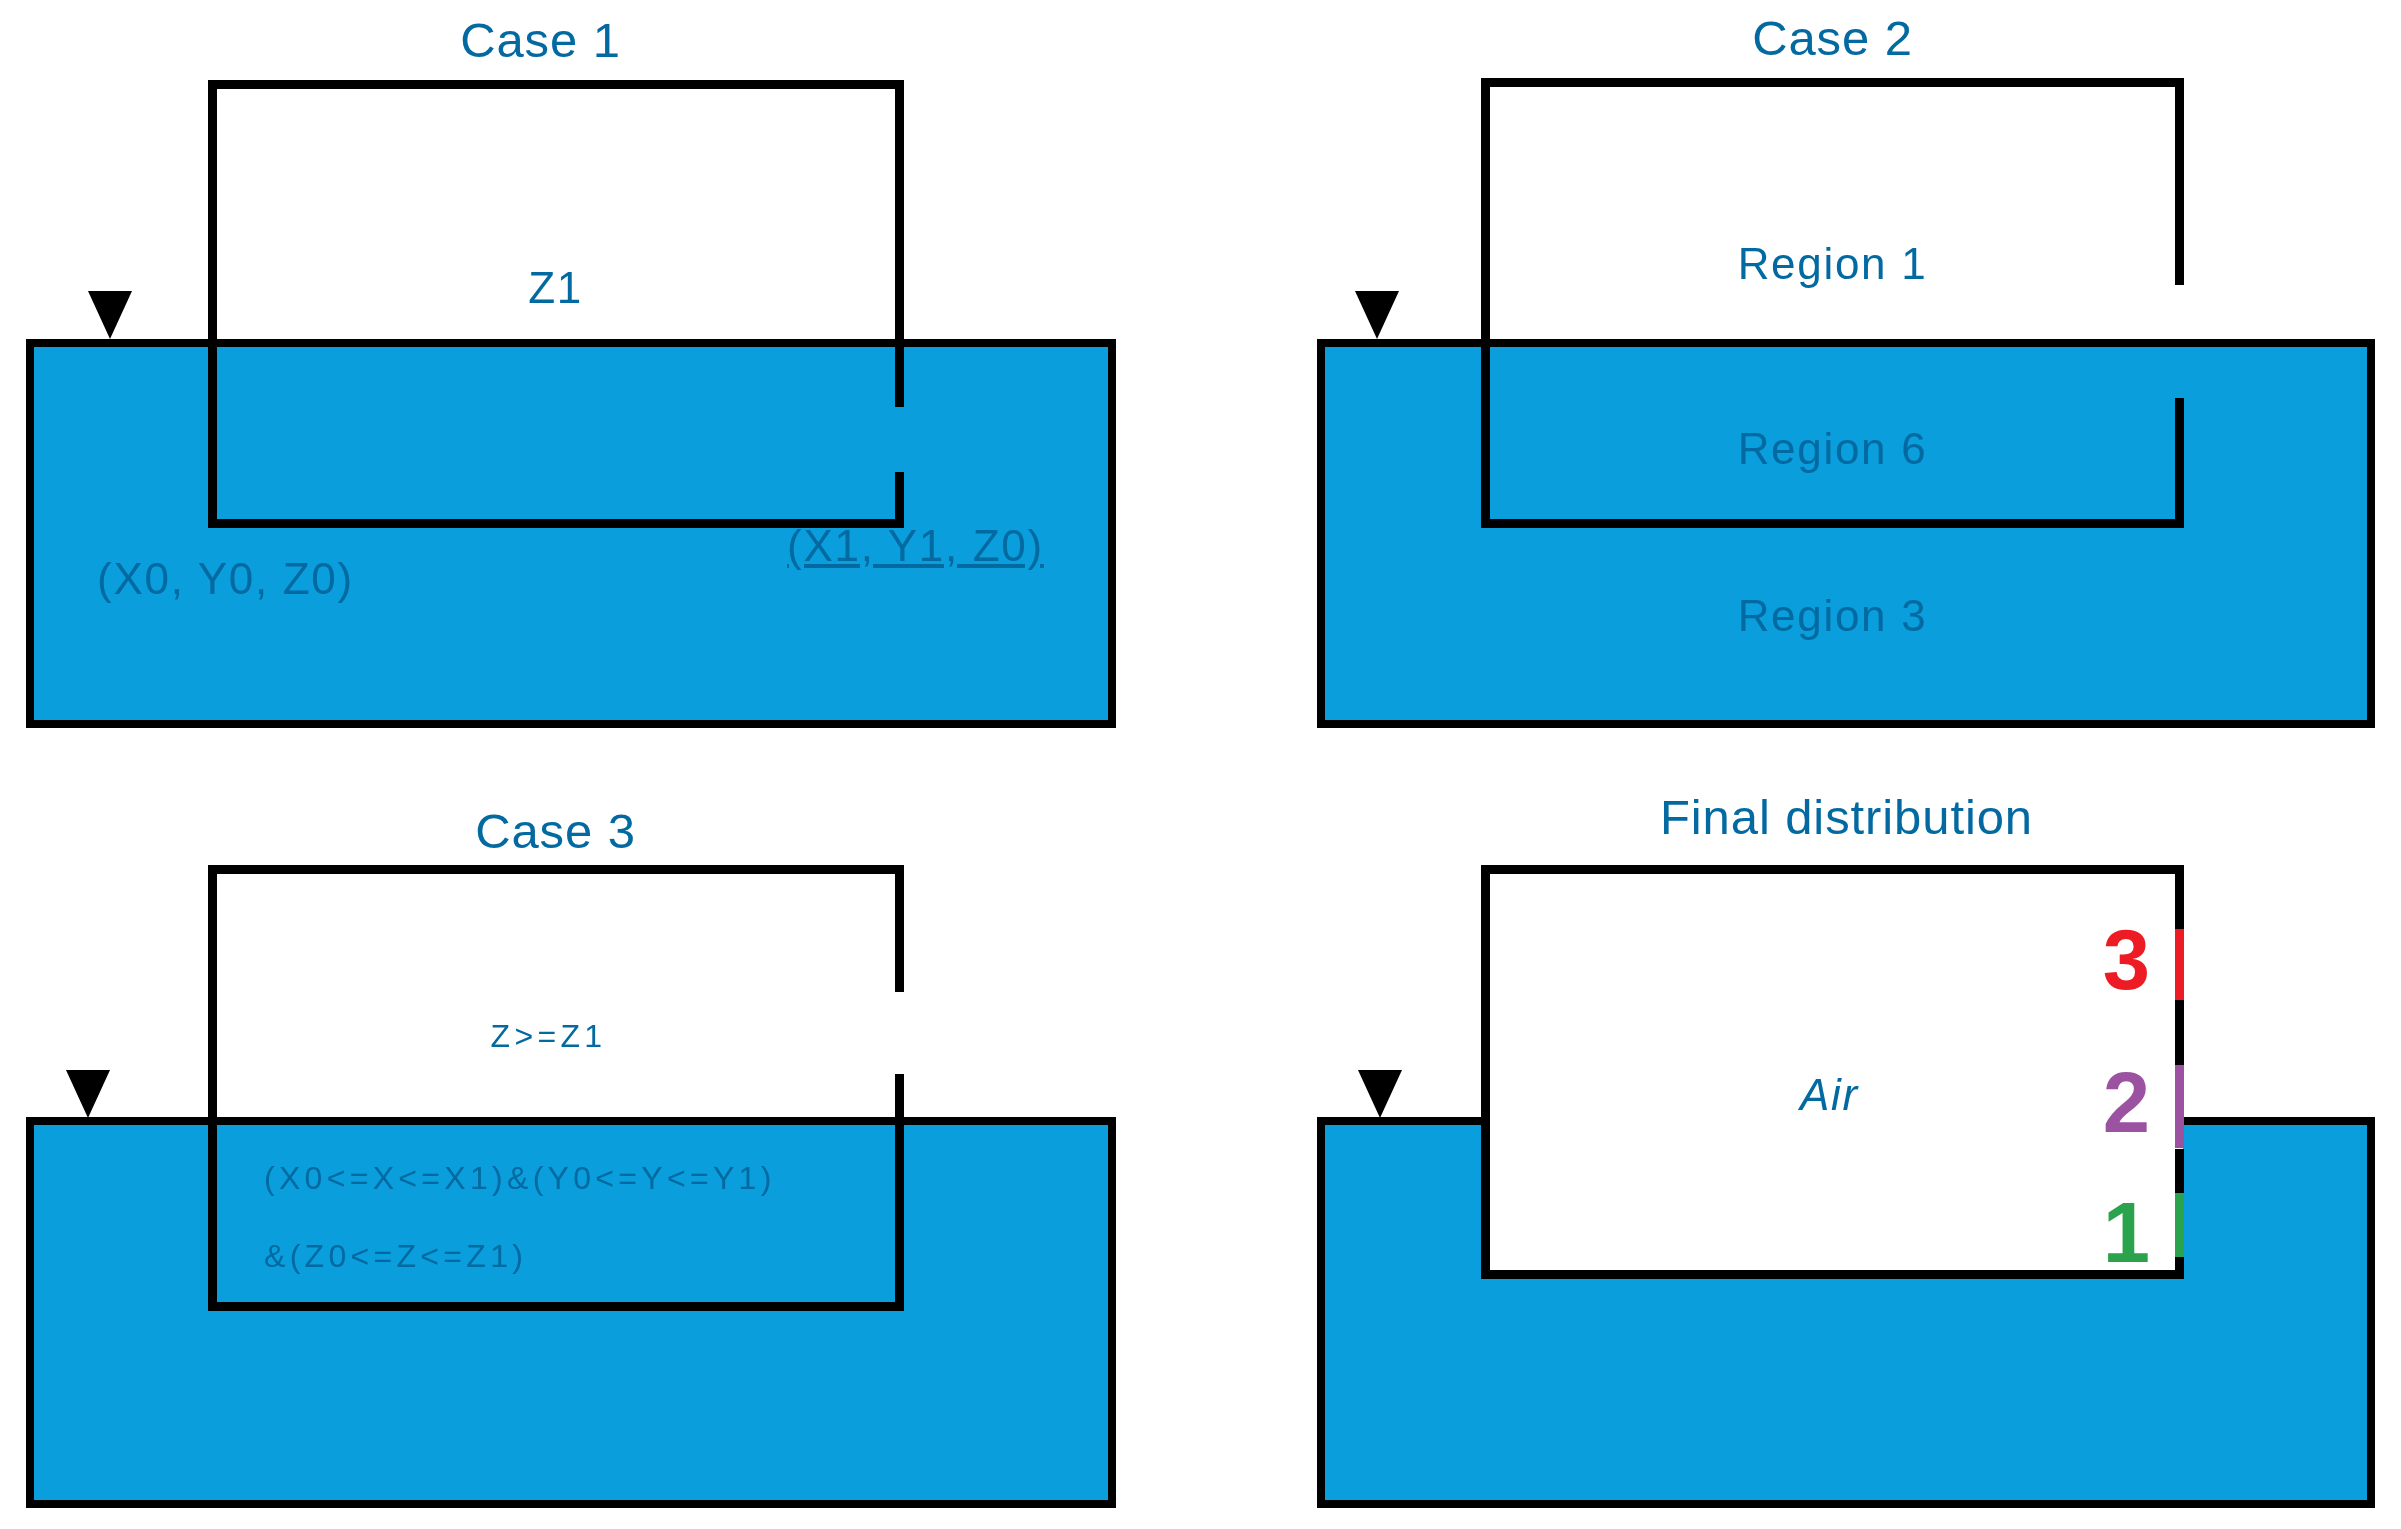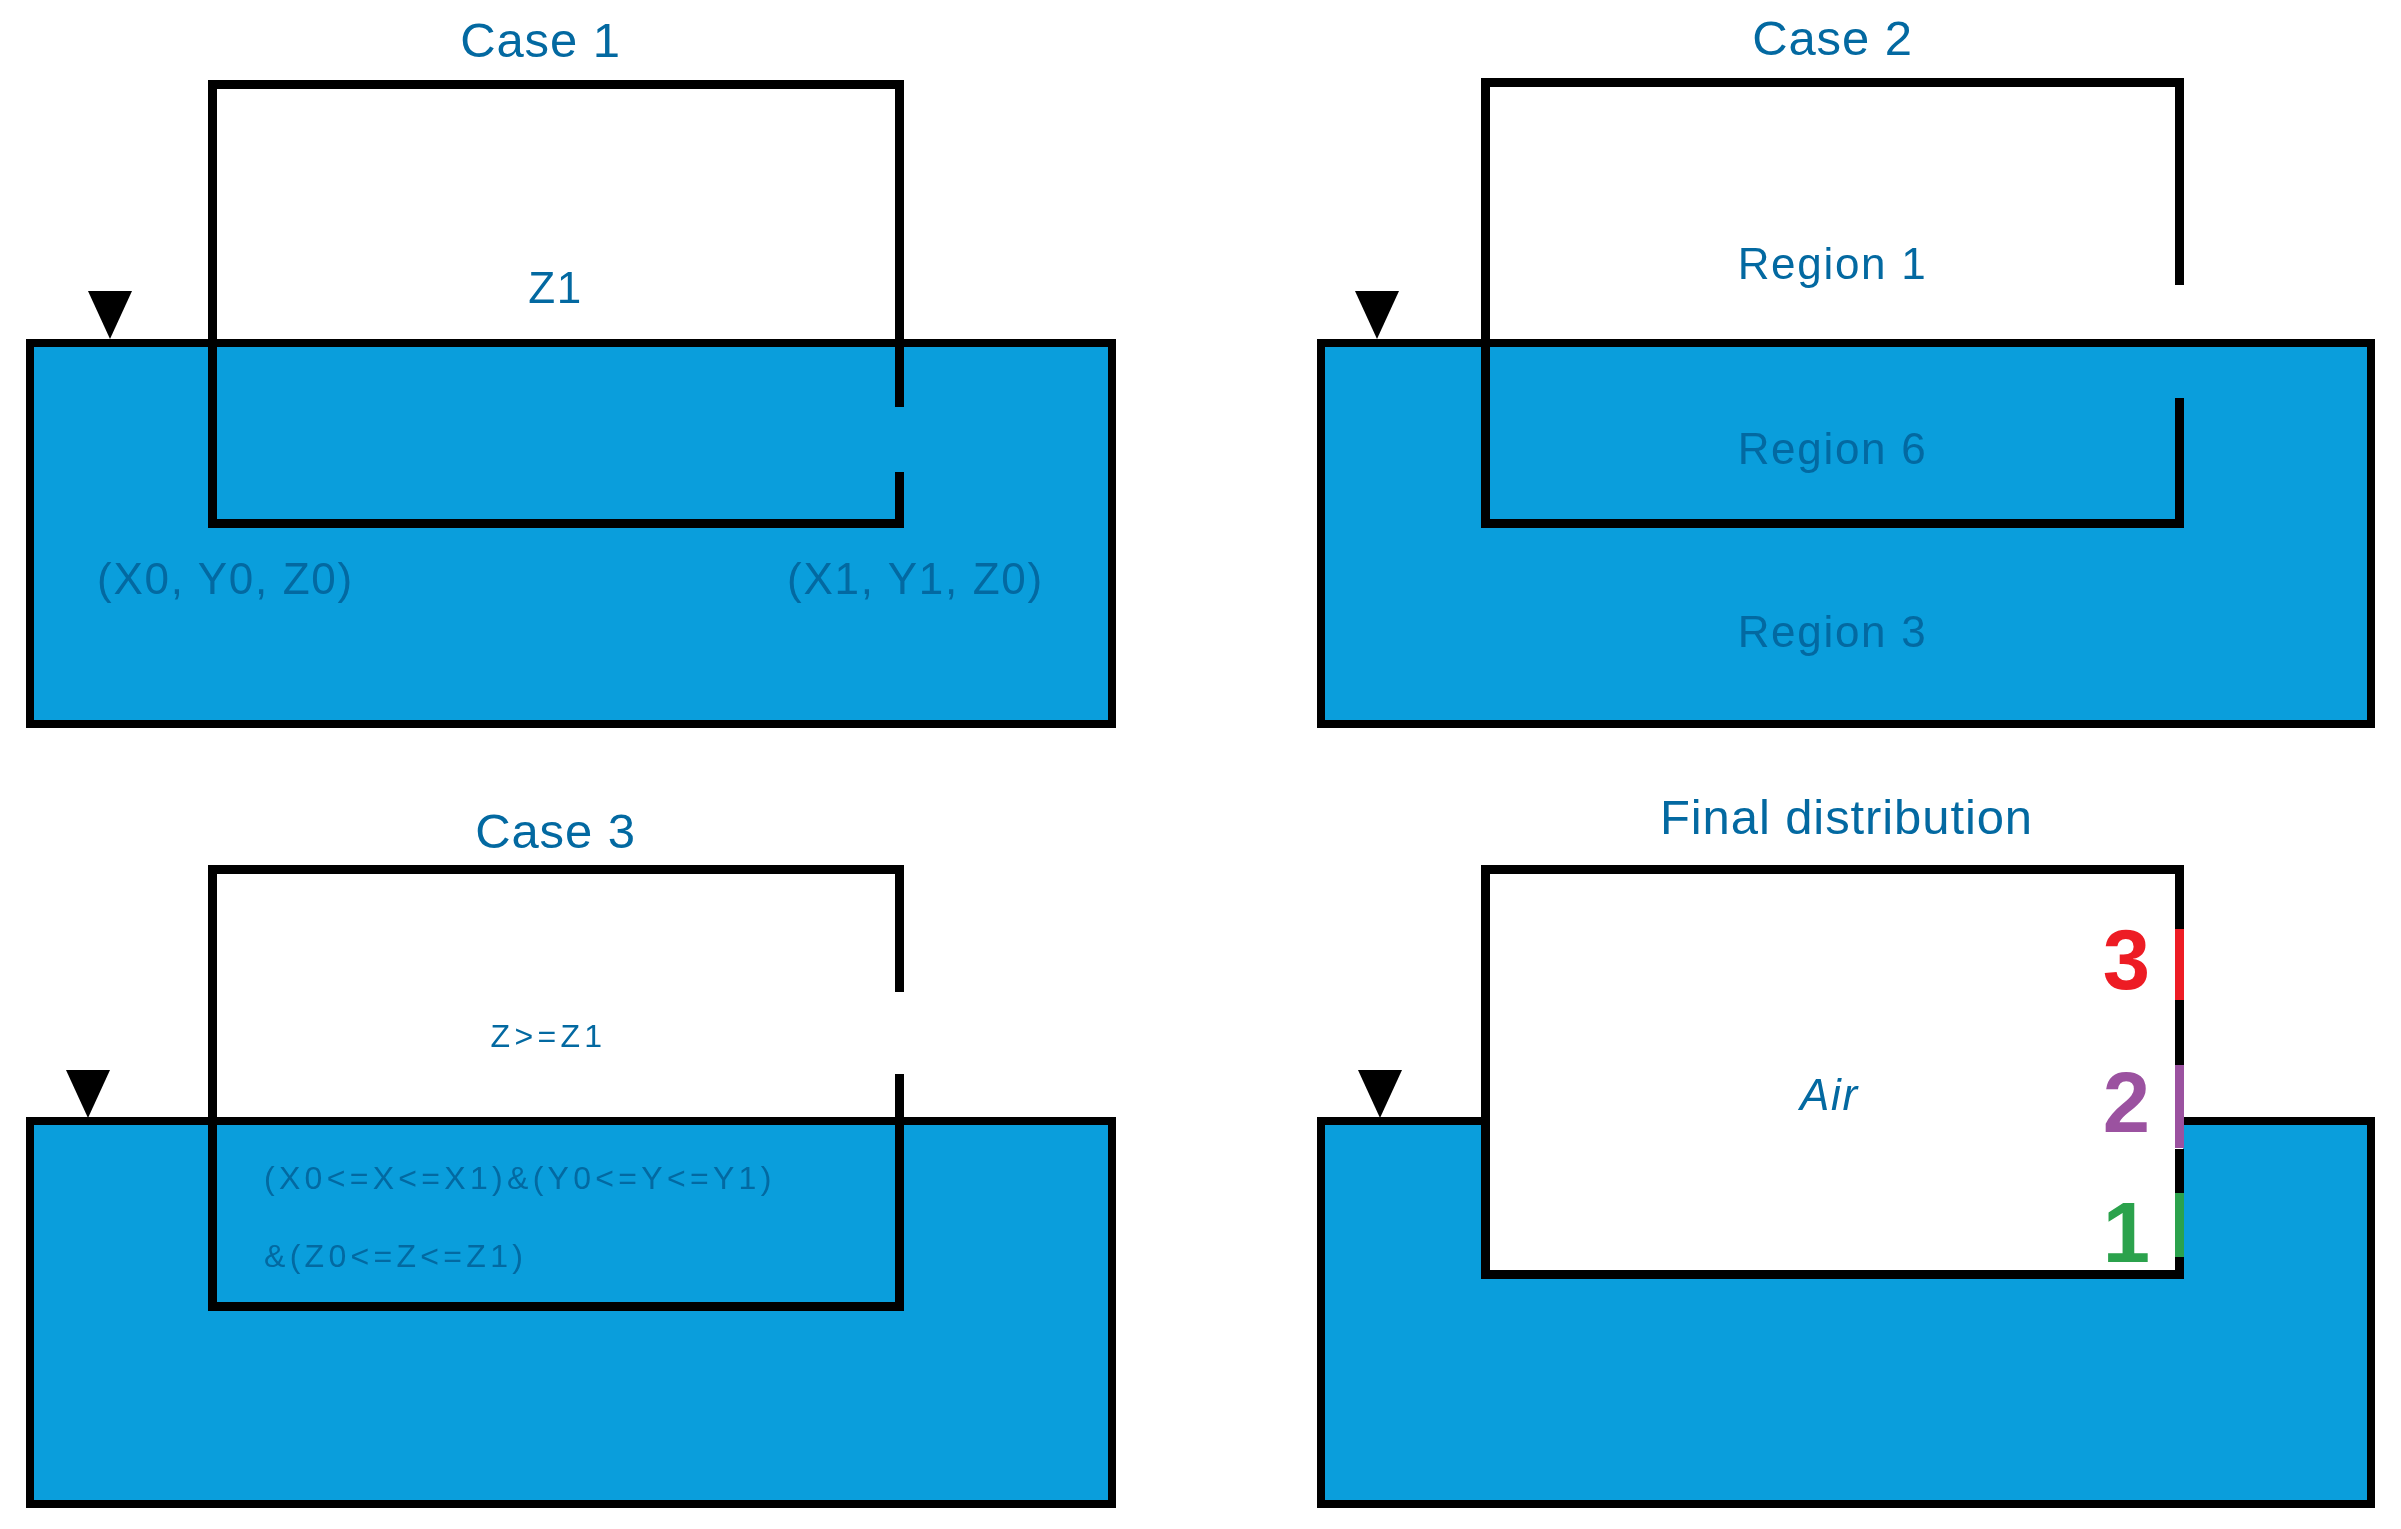--- a/index.html
+++ b/index.html
@@ -68,39 +68,39 @@
     <div class="tri" style="left:88px;top:291px;"></div>
 
     <div class="seg" style="left:208px;top:80px;width:696px;height:8.5px;"></div>
     <div class="seg" style="left:208px;top:80px;width:8.5px;height:448px;"></div>
     <div class="seg" style="left:895px;top:80px;width:8.5px;height:327px;"></div>
     <div class="seg" style="left:895px;top:472px;width:8.5px;height:55px;"></div>
     <div class="seg" style="left:208px;top:519px;width:696px;height:8.5px;"></div>
 
     <div class="label lbl" style="left:215px;top:264px;width:681px;">Z1</div>
     <div class="label lbl" style="left:34px;top:555px;width:383px;">(X0, Y0, Z0)</div>
-    <div class="label lbl" style="left:724px;top:555px;width:383px;">(X1, Y1, Z0)</div>
+    <div class="label lbl" style="left:724px;top:522px;width:383px;text-decoration:underline;">(X1, Y1, Z0)</div>
   </section>
 
   <section>
     <div class="label title" style="left:1492px;top:12px;width:681px;">Case 2</div>
 
     <div class="water" style="left:1317px;top:339px;width:1058px;height:389px;"></div>
 
     <div class="tri" style="left:1355px;top:291px;"></div>
 
     <div class="seg" style="left:1481px;top:78px;width:703px;height:8.5px;"></div>
     <div class="seg" style="left:1481px;top:78px;width:8.5px;height:449px;"></div>
     <div class="seg" style="left:2175px;top:78px;width:8.5px;height:207px;"></div>
     <div class="seg" style="left:2175px;top:398px;width:8.5px;height:129px;"></div>
     <div class="seg" style="left:1481px;top:519px;width:703px;height:8.5px;"></div>
 
     <div class="label lbl" style="left:1492px;top:240px;width:681px;">Region 1</div>
     <div class="label lbl" style="left:1492px;top:425px;width:681px;">Region 6</div>
-    <div class="label lbl" style="left:1492px;top:608px;width:681px;">Region 3</div>
+    <div class="label lbl" style="left:1492px;top:592px;width:681px;">Region 3</div>
   </section>
 
   <section>
     <div class="label title" style="left:215px;top:793px;width:681px;margin-top:12px;">Case 3</div>
 
     <div class="water" style="left:25.5px;top:1117px;width:1090px;height:391px;"></div>
 
     <div class="tri" style="left:66px;top:1070px;"></div>
 
     <div class="seg" style="left:208px;top:865px;width:696px;height:8.5px;"></div>

